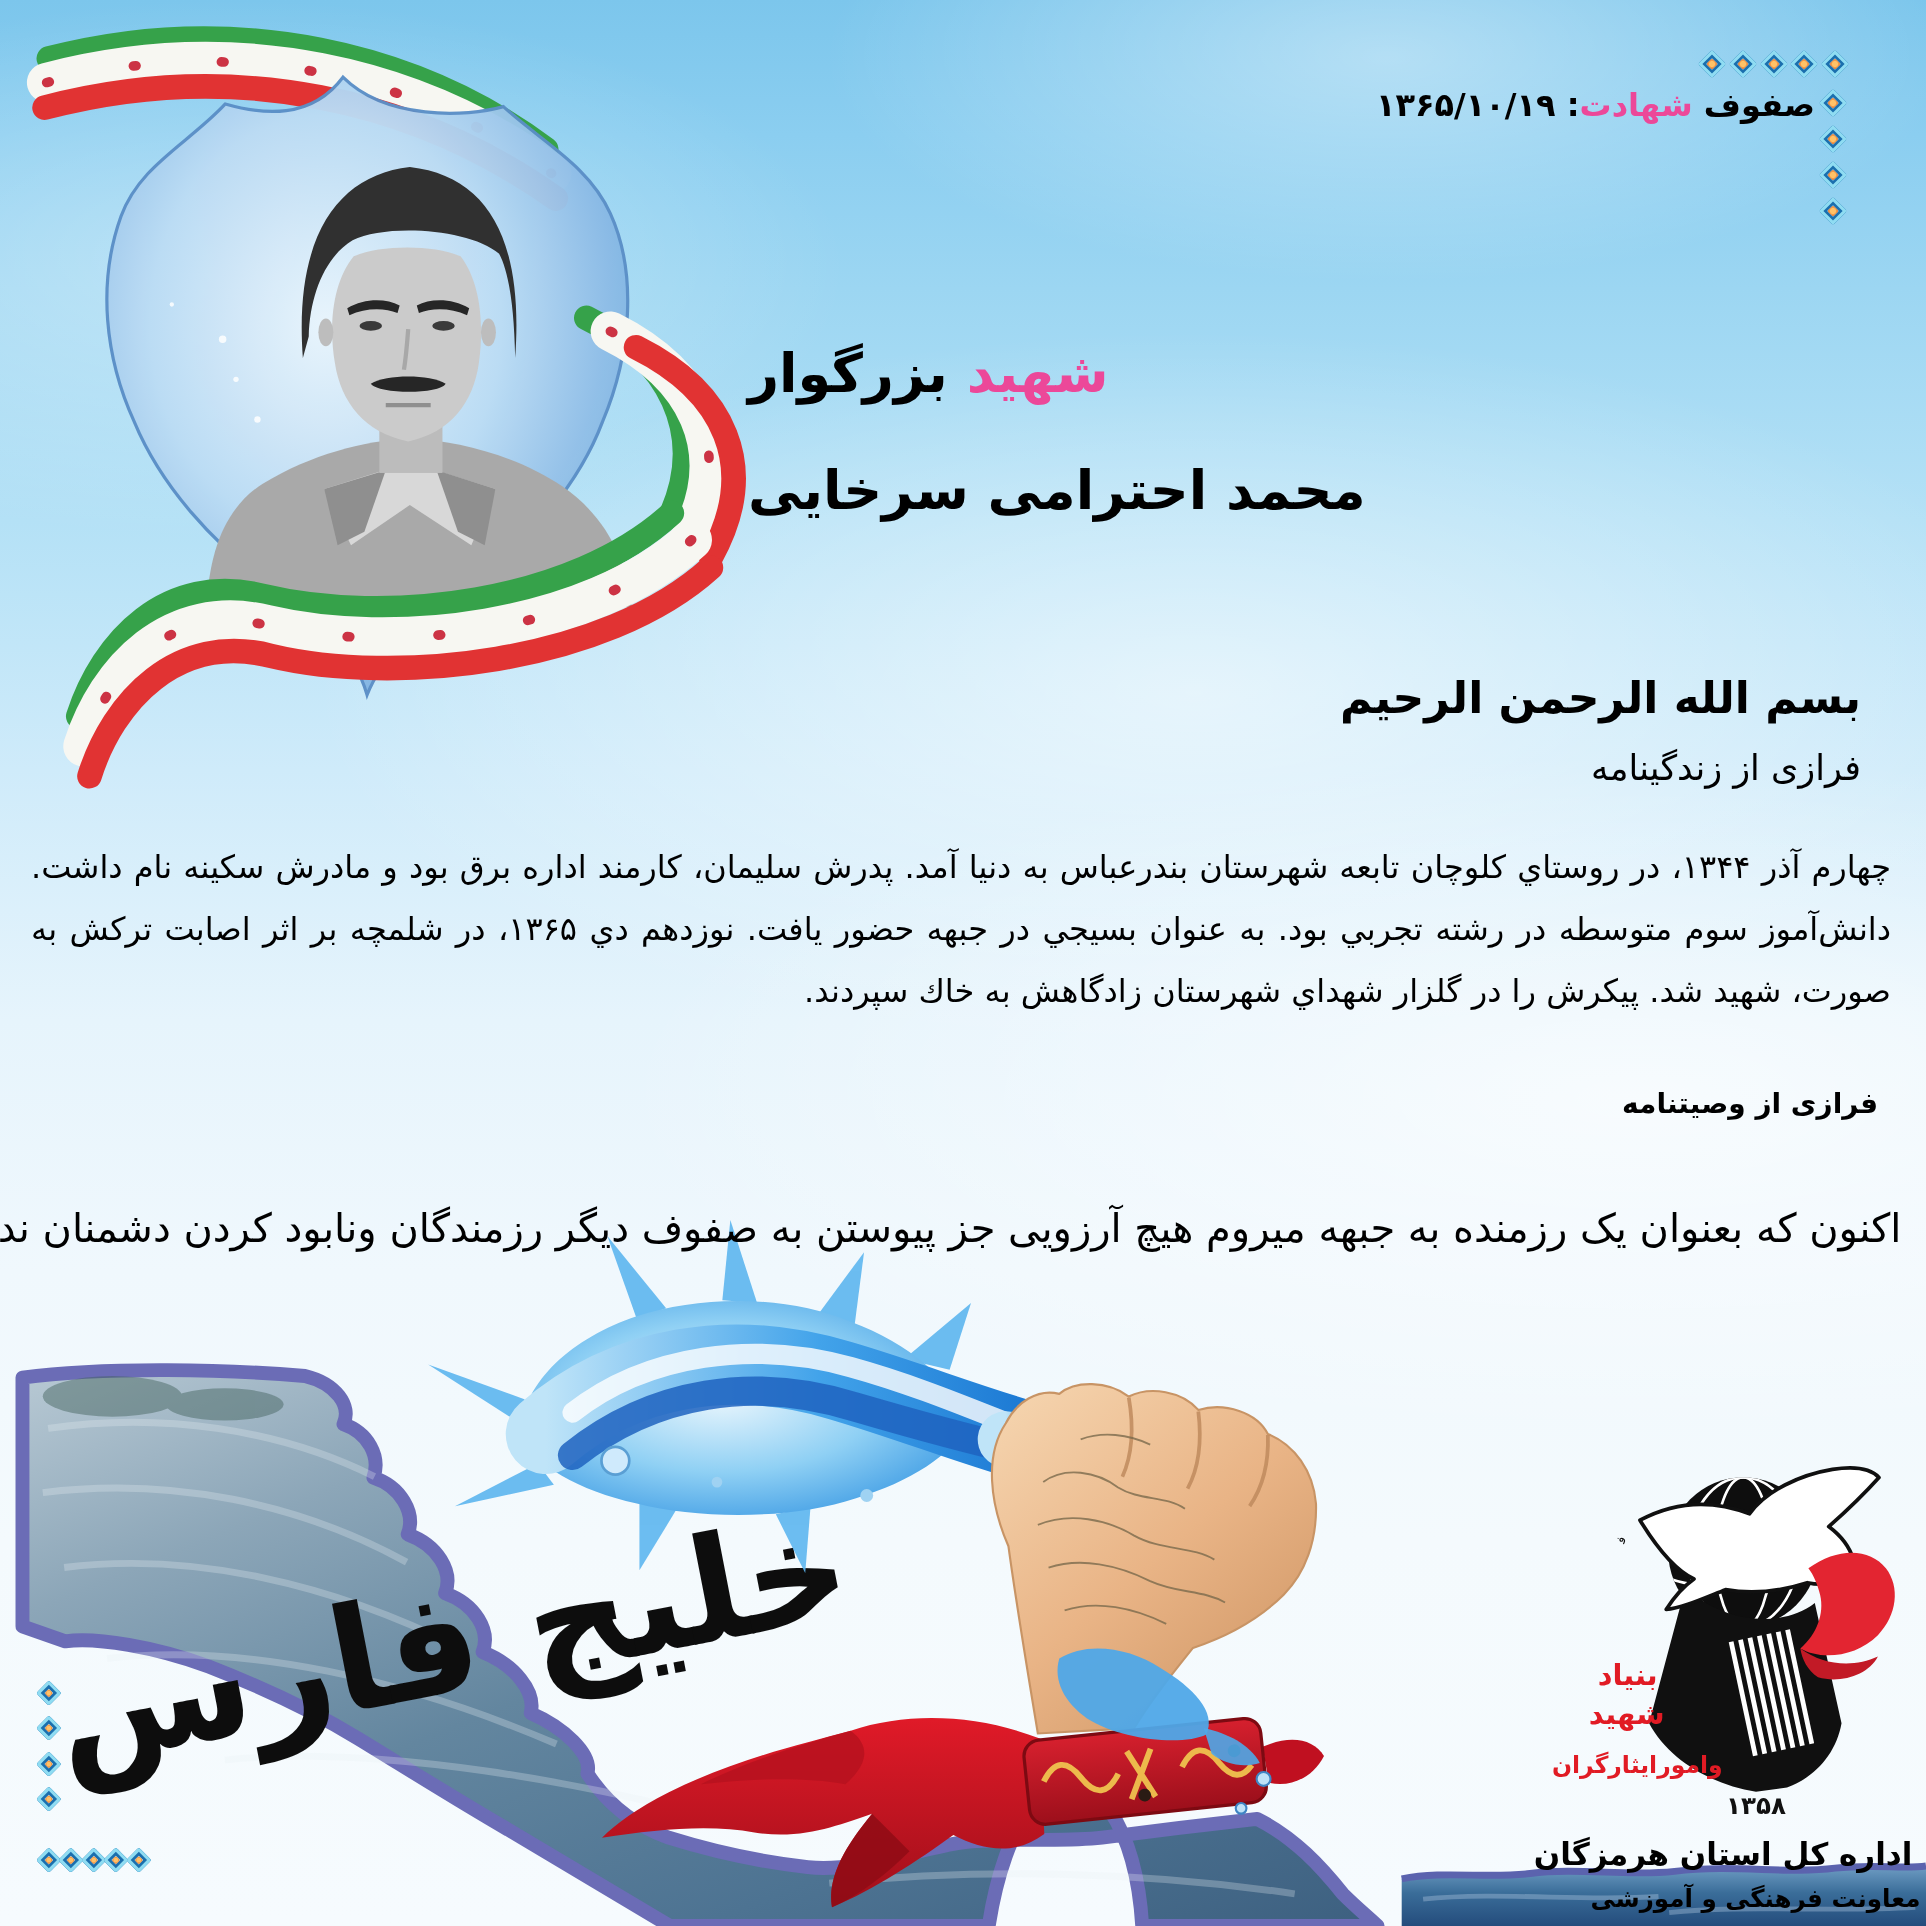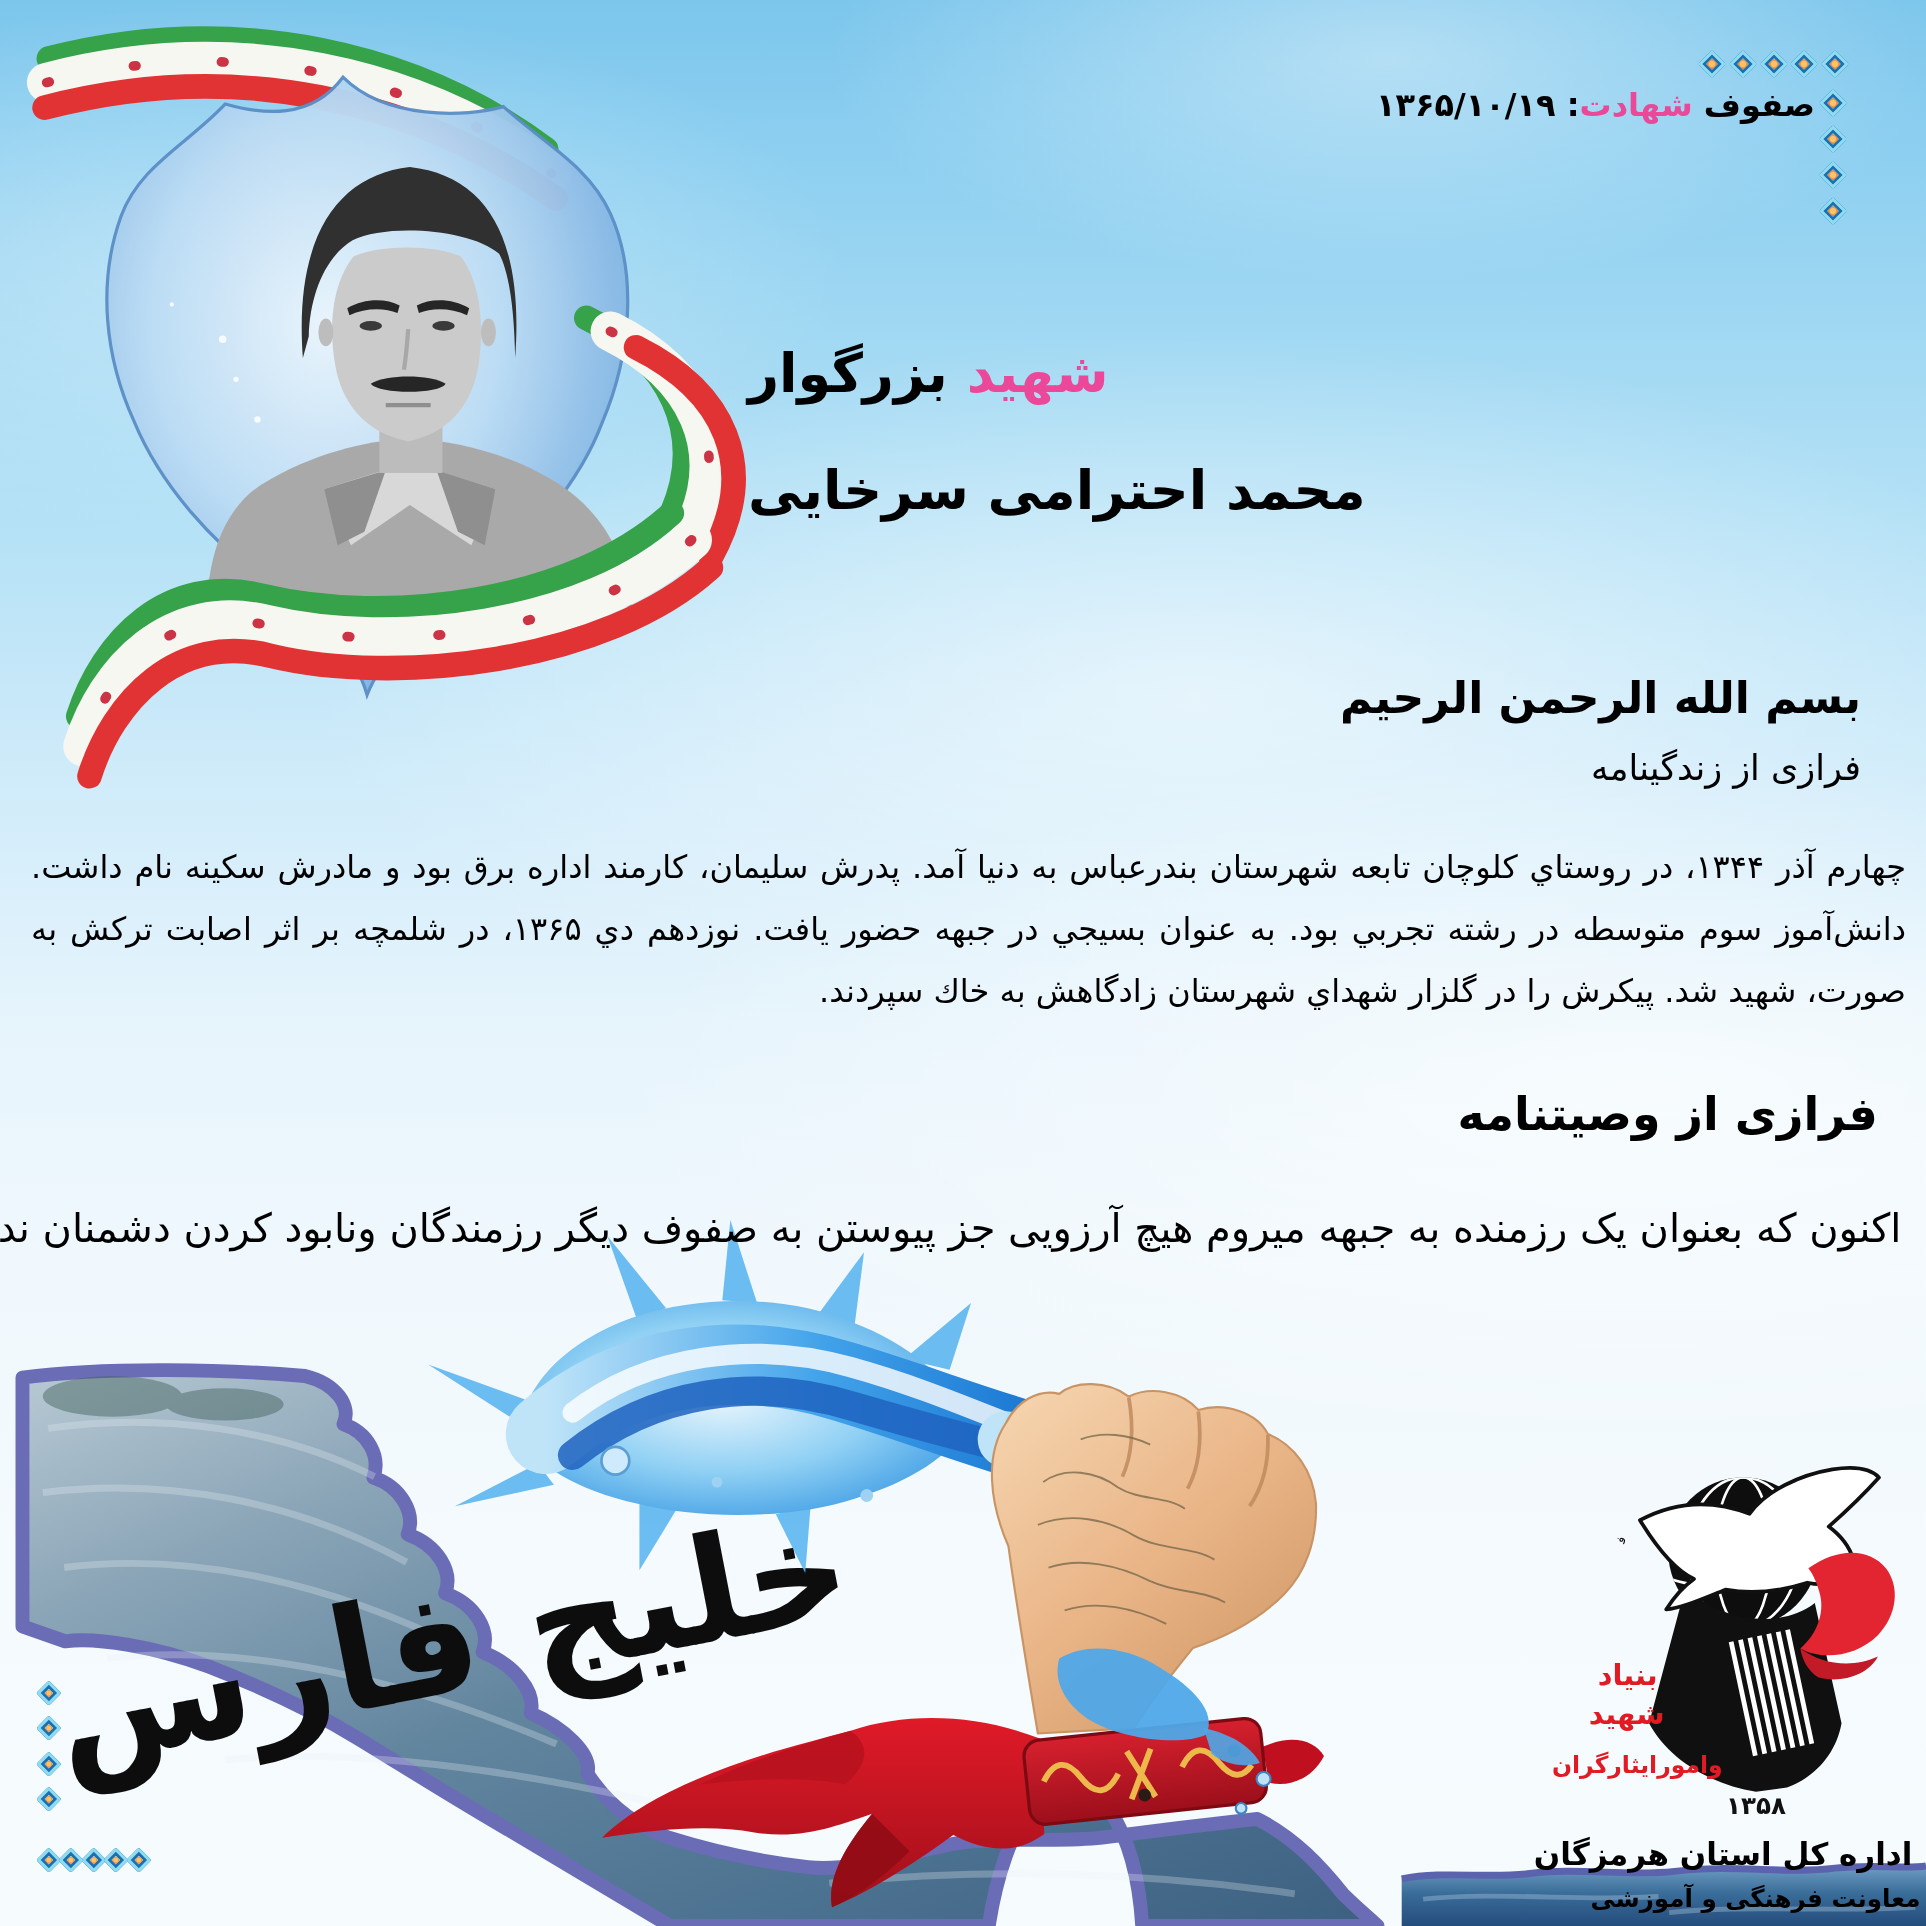--- a/index.html
+++ b/index.html
@@ -29,22 +29,22 @@
   .orn-col-tr{top:93px;right:83px;display:flex;flex-direction:column;gap:16px;}
   .orn-col-bl{left:40px;top:1684px;display:flex;flex-direction:column;gap:17.7px;}
   .orn-row-bl{left:40px;top:1851px;display:flex;flex-direction:row;gap:4.8px;}
   
   .title-wrap{left:748px;width:963px;text-align:left;}
   .title1{top:342px;font-size:54px;font-weight:bold;}
   .title2{top:459px;font-size:54px;font-weight:bold;}
   
   .basmala{top:673px;right:65px;text-align:right;font-size:44px;font-weight:bold;line-height:49px;}
   .bio-head{top:748px;right:65px;text-align:right;font-size:35px;font-weight:normal;}
-  .bio{top:836px;left:31px;right:20px;font-size:32px;line-height:62px;text-align:justify;text-justify:inter-word;}
-  .will-head{top:1087px;right:48px;text-align:right;font-size:46px;font-weight:bold;}
+  .bio{top:836px;left:31px;right:35px;font-size:32px;line-height:62px;text-align:justify;text-justify:inter-word;}
+  .will-head{top:1087px;right:48px;text-align:right;font-size:28px;font-weight:bold;}
   .will{top:1205px;left:22.5px;right:24.6px;font-size:40px;text-align:right;white-space:nowrap;}
   
   .office{left:1509px;width:428px;top:1836px;text-align:center;font-size:31px;font-weight:bold;z-index:6;}
   .dept{left:1552px;width:407px;top:1884px;text-align:center;font-size:24.6px;font-weight:bold;z-index:6;}
   svg{display:block;}
   .z1{z-index:1}.z2{z-index:2}.z3{z-index:3}.z4{z-index:4}.z5{z-index:5}
 </style>
 </head>
 <body>
 

